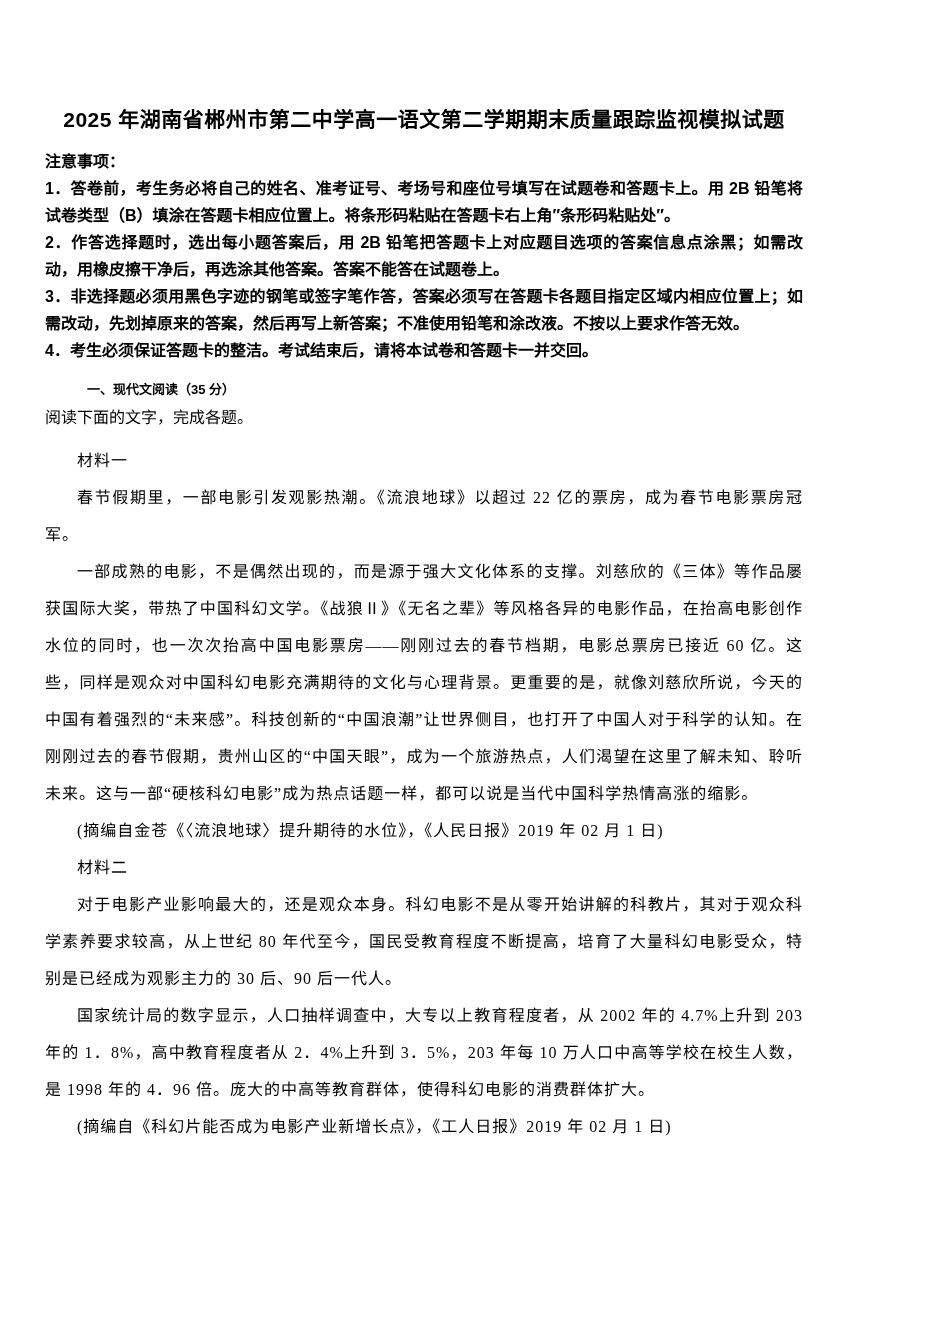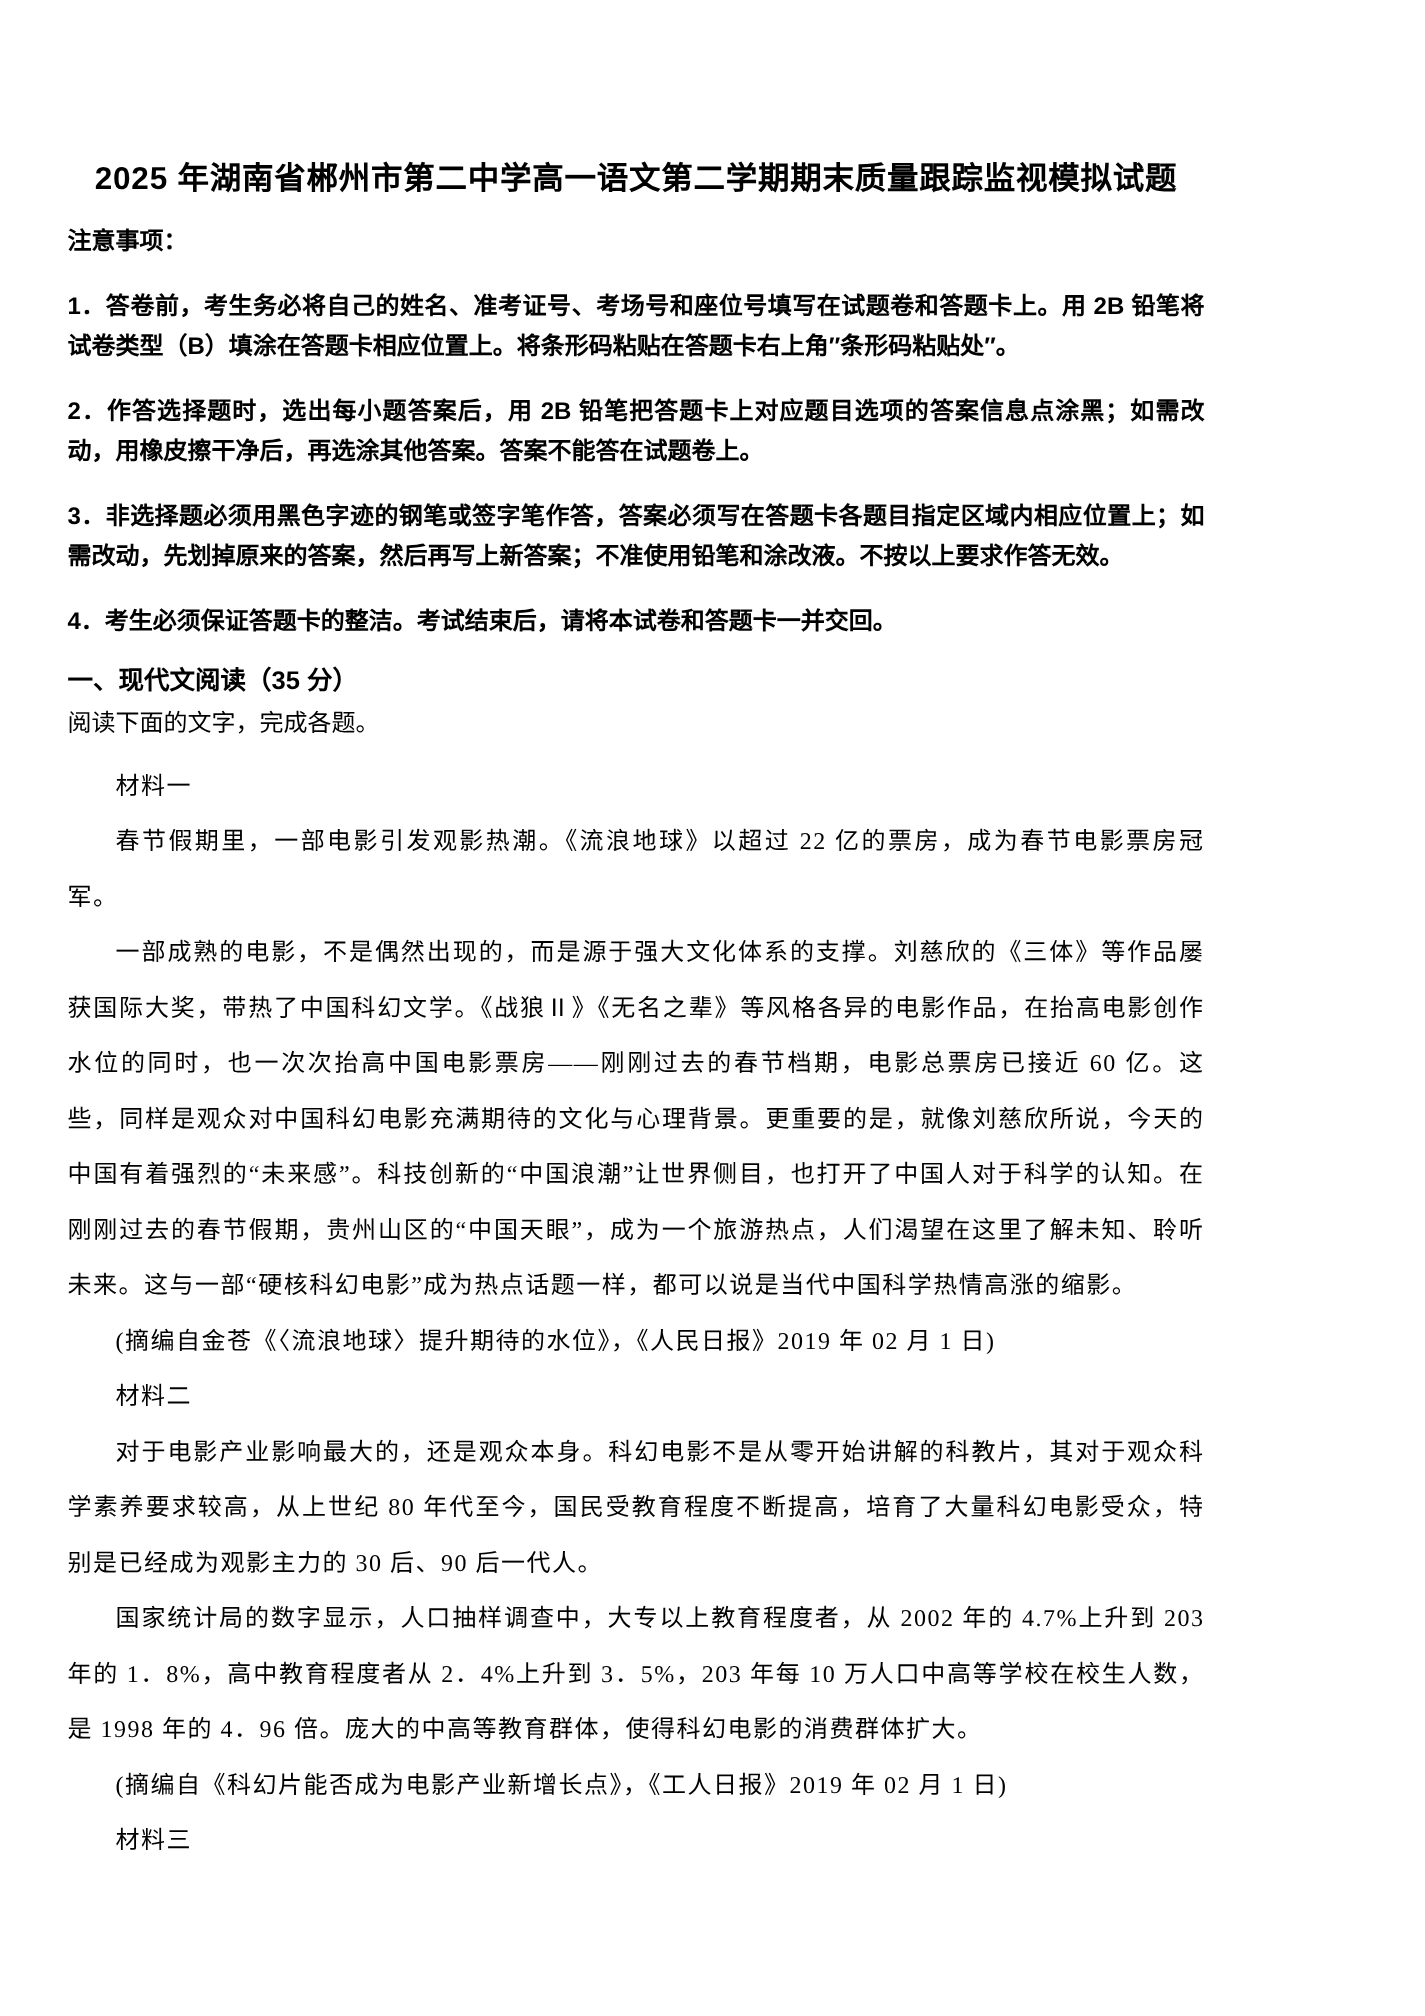--- a/index.html
+++ b/index.html
@@ -32,28 +32,28 @@
   .notices {
     margin-top: 14px;
     font-size: 16px;
     line-height: 27px;
     font-weight: 700;
     text-align: justify;
     font-family: "Liberation Sans", sans-serif;
   }
   .notice-item {
     text-align: justify;
-    margin-top: 16px;
   }
   .section-heading {
     margin-top: 14px;
-    font-size: 17px;
+    font-size: 13px;
     line-height: 24px;
     font-weight: 700;
     font-family: "Liberation Sans", sans-serif;
+    margin-left: 42px;
   }
   .intro {
     margin-top: 4px;
     font-size: 16px;
     line-height: 26px;
     font-weight: 400;
     font-family: Liberation Mono, monospace;
   }
   .passage {
     margin-top: 10px;
@@ -91,16 +91,15 @@
     <p>材料一</p>
     <p>春节假期里，一部电影引发观影热潮。《流浪地球》以超过 22 亿的票房，成为春节电影票房冠军。</p>
     <p>一部成熟的电影，不是偶然出现的，而是源于强大文化体系的支撑。刘慈欣的《三体》等作品屡获国际大奖，带热了中国科幻文学。《战狼Ⅱ》《无名之辈》等风格各异的电影作品，在抬高电影创作水位的同时，也一次次抬高中国电影票房——刚刚过去的春节档期，电影总票房已接近 60 亿。这些，同样是观众对中国科幻电影充满期待的文化与心理背景。更重要的是，就像刘慈欣所说，今天的中国有着强烈的“未来感”。科技创新的“中国浪潮”让世界侧目，也打开了中国人对于科学的认知。在刚刚过去的春节假期，贵州山区的“中国天眼”，成为一个旅游热点，人们渴望在这里了解未知、聆听未来。这与一部“硬核科幻电影”成为热点话题一样，都可以说是当代中国科学热情高涨的缩影。</p>
     <p>(摘编自金苍《〈流浪地球〉提升期待的水位》，《人民日报》2019 年 02 月 1 日)</p>
 
     <p>材料二</p>
     <p>对于电影产业影响最大的，还是观众本身。科幻电影不是从零开始讲解的科教片，其对于观众科学素养要求较高，从上世纪 80 年代至今，国民受教育程度不断提高，培育了大量科幻电影受众，特别是已经成为观影主力的 30 后、90 后一代人。</p>
     <p>国家统计局的数字显示，人口抽样调查中，大专以上教育程度者，从 2002 年的 4.7%上升到 203 年的 1．8%，高中教育程度者从 2．4%上升到 3．5%，203 年每 10 万人口中高等学校在校生人数，是 1998 年的 4．96 倍。庞大的中高等教育群体，使得科幻电影的消费群体扩大。</p>
     <p>(摘编自《科幻片能否成为电影产业新增长点》，《工人日报》2019 年 02 月 1 日)</p>
 
-    <p>材料三</p>
   </div>
 
 </div>
 
 </body></html>

